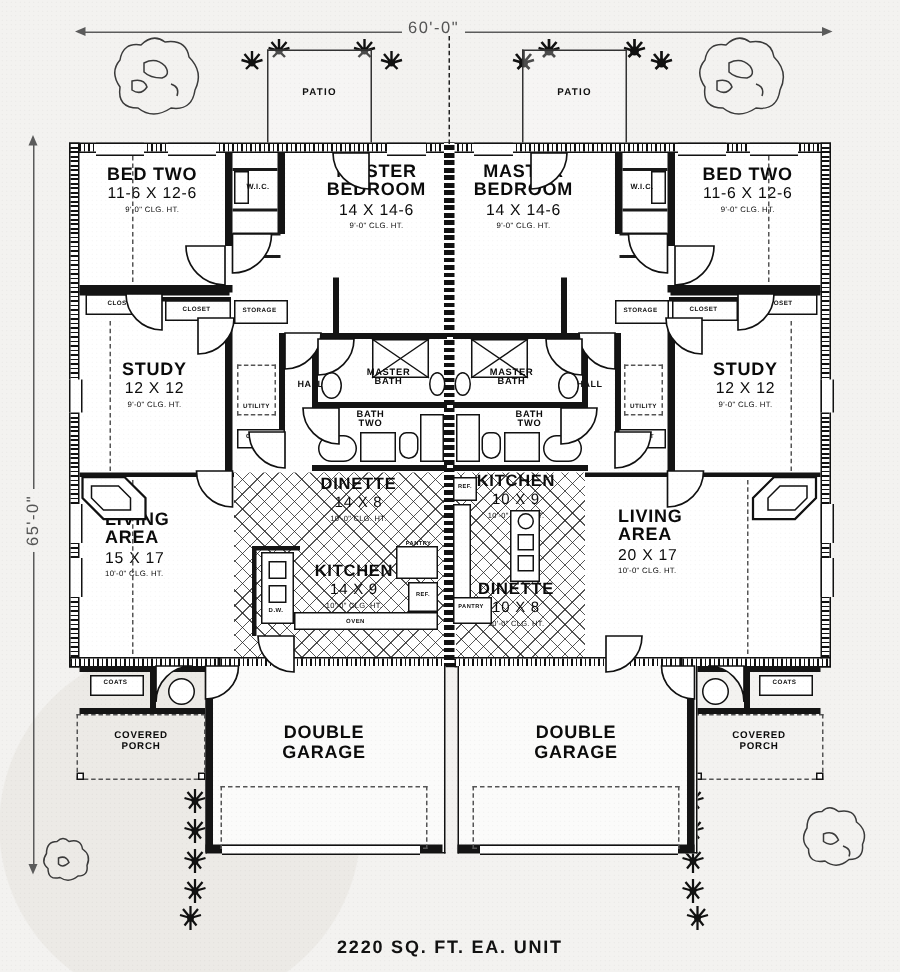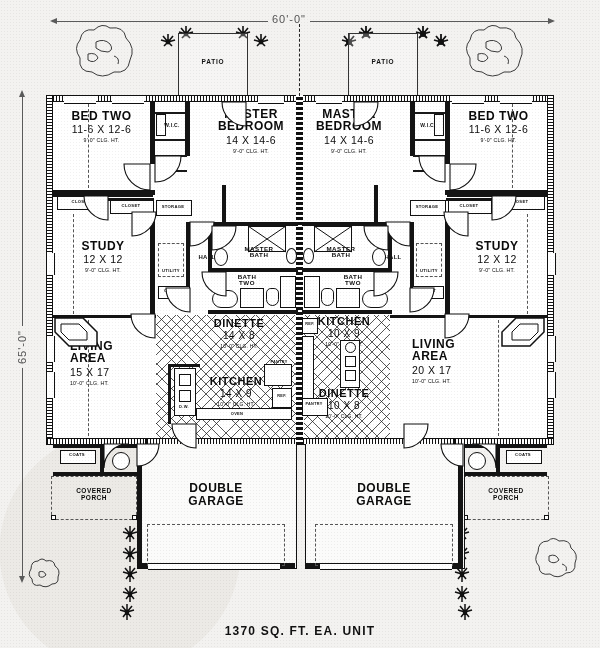--- a/index.html
+++ b/index.html
@@ -566,13 +566,13 @@
       <path d="M388 226 L364 226 A24 24 0 0 0 388 250 Z"></path>
       <path d="M496 444 L496 468 A24 24 0 0 0 472 444 Z"></path>
       <path d="M463 444 L463 466 A22 22 0 0 1 441 444 Z"></path>
       <path d="M404 424 L428 424 A24 24 0 0 1 404 448 Z"></path>
     </g>
   </svg>
 
   <div class="noise"></div>
 </div>
 
-<div id="caption">1370 SQ. FT. EA. UNIT</div>
+<div id="caption">2220 SQ. FT. EA. UNIT</div>
 
 </body></html>

